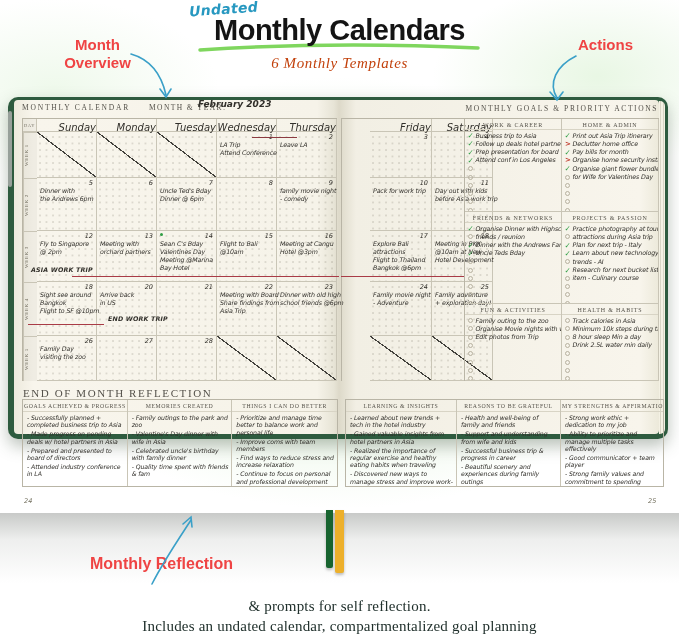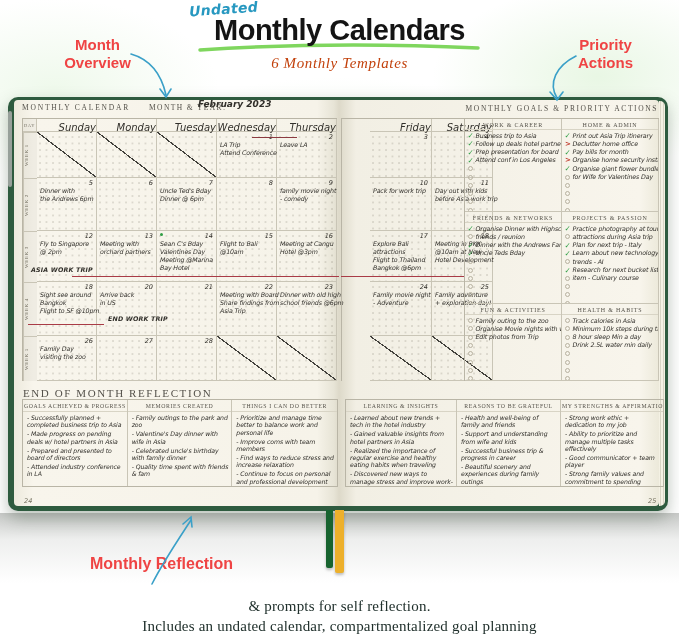--- a/index.html
+++ b/index.html
@@ -22,21 +22,21 @@
   .subtitle{position:absolute;left:0;top:55px;width:679px;text-align:center;z-index:6;
     font:italic 15px "Liberation Serif",serif;color:#c2410c;letter-spacing:0.6px;}
   .callout{position:absolute;z-index:7;font:bold 15px "Liberation Sans",sans-serif;color:#ef4444;
     text-align:center;line-height:18px;}
   .co-month{left:40px;top:36px;width:115px;}
   .co-priority{left:548px;top:36px;width:115px;}
   .co-reflect{left:90px;top:555px;width:200px;text-align:left;font-size:16px;}
   .arrows{position:absolute;left:0;top:0;z-index:7;pointer-events:none;}
 
   
-  .book{position:absolute;left:8px;top:97px;width:660px;height:414px;z-index:2;
+  .book{position:absolute;left:8px;top:97px;width:660px;height:342px;z-index:2;
     background:#2e5b3f;border-radius:10px;box-shadow:0 7px 16px rgba(60,80,60,0.35);}
   .pages{position:absolute;left:6px;right:9px;top:3px;bottom:5px;border-radius:4px;overflow:hidden;
     background:linear-gradient(to right,#edeadd 0%,#f8f5ec 3%,#f6f3e9 47%,#e7e4d6 49.6%,#ddd9c9 50.4%,#f2efe4 53%,#f8f5ec 97%,#ece9da 100%);}
   .stack{position:absolute;right:3px;top:4px;bottom:5px;width:6px;border-radius:0 5px 5px 0;
     background:repeating-linear-gradient(90deg,#f4f1e4 0 1.2px,#d8d4c4 1.2px 2.4px);}
   .elastic{position:absolute;left:0px;top:14px;width:4px;height:76px;background:#97a09a;border-radius:2px;}
   .pg{position:absolute;font:italic 6.5px "DejaVu Sans",sans-serif;color:#73705f;z-index:4;}
 
   .printed{font-family:"Liberation Serif",serif;color:#54514a;text-transform:uppercase;}
   .hw{font-family:"DejaVu Sans",sans-serif;font-style:italic;color:#312f2a;}
@@ -130,21 +130,20 @@
 <svg class="title-underline" width="679" height="60">
   <path d="M200,50 C290,44 392,44 478,48" stroke="#7fd65e" stroke-width="3.5" fill="none" stroke-linecap="round"></path>
 </svg>
 <div class="subtitle">6 Monthly Templates</div>
 
 <div class="callout co-month">
   <div>Month</div>
   <div>Overview</div>
 </div>
 <div class="callout co-priority">
-  <div>Priority</div>
   <div>Actions</div>
 </div>
 <div class="callout co-reflect">Monthly Reflection</div>
 
 <svg class="arrows" width="679" height="637">
   <g stroke="#3aa0c8" stroke-width="1.6" fill="none" stroke-linecap="round">
     <path d="M131,54 C152,60 162,77 166,95"></path>
     <polyline points="160,89 166,97 171,89"></polyline>
     <path d="M576,56 C556,66 548,83 557,98"></path>
     <polyline points="550,92 557,100 563,92"></polyline>

